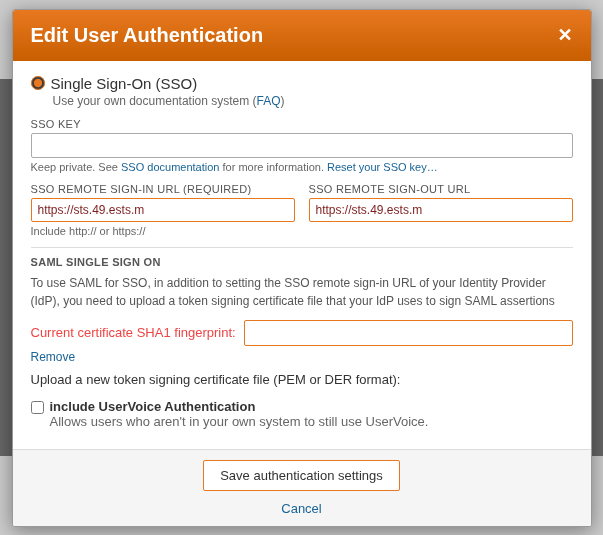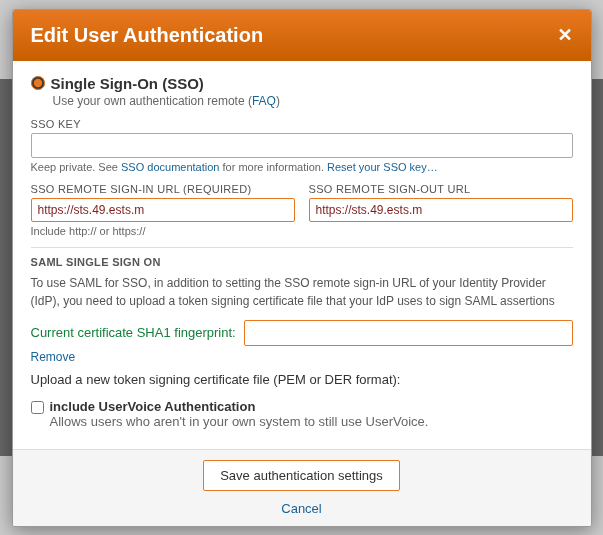--- a/index.html
+++ b/index.html
@@ -58,21 +58,21 @@
       overflow-y: auto;
       background: #fff;
     }
     .section-title-row {
       display: flex;
       align-items: center;
       margin-bottom: 2px;
     }
     .radio-label {
       font-size: 15px;
-      font-weight: bold;
+      font-weight: normal;
       color: #333;
       margin-left: 6px;
     }
     .subtitle {
       color: #666;
       font-size: 12px;
       margin-left: 22px;
       margin-bottom: 10px;
     }
     .subtitle a {
@@ -134,21 +134,21 @@
       margin-bottom: 10px;
       line-height: 1.5;
     }
     .inline-field-row {
       display: flex;
       align-items: center;
       margin-bottom: 4px;
     }
     .inline-field-label {
       font-size: 13px;
-      color: #15803d;
+      color: #ef4444;
       margin-right: 8px;
       white-space: nowrap;
     }
     .cert-input {
       flex: 1;
       border: 1px solid #e87820;
       border-radius: 2px;
       padding: 4px 6px;
       font-size: 13px;
       color: #333;
@@ -264,21 +264,21 @@
       <button class="modal-close">✕</button>
     </div>
 
     <div class="modal-body">
 
       <div class="section-title-row">
         <input type="radio" class="radio-input" name="auth-type" checked="" style="">
         <span class="radio-label">Single Sign-On (SSO)</span>
       </div>
       <div class="subtitle">
-        <span>Use your own authentication remote (</span><a href="#">FAQ</a><span>)</span>
+        <span>Use your own documentation system (</span><a href="#">FAQ</a><span>)</span>
       </div>
 
       <div class="field-group">
         <div class="field-label">SSO KEY</div>
         <input type="text" class="text-input" value="" style="">
         <div class="field-hint">
           <span>Keep private. See </span><a href="#">SSO documentation</a><span> for more information. </span><a href="#">Reset your SSO key…</a>
         </div>
       </div>
 

